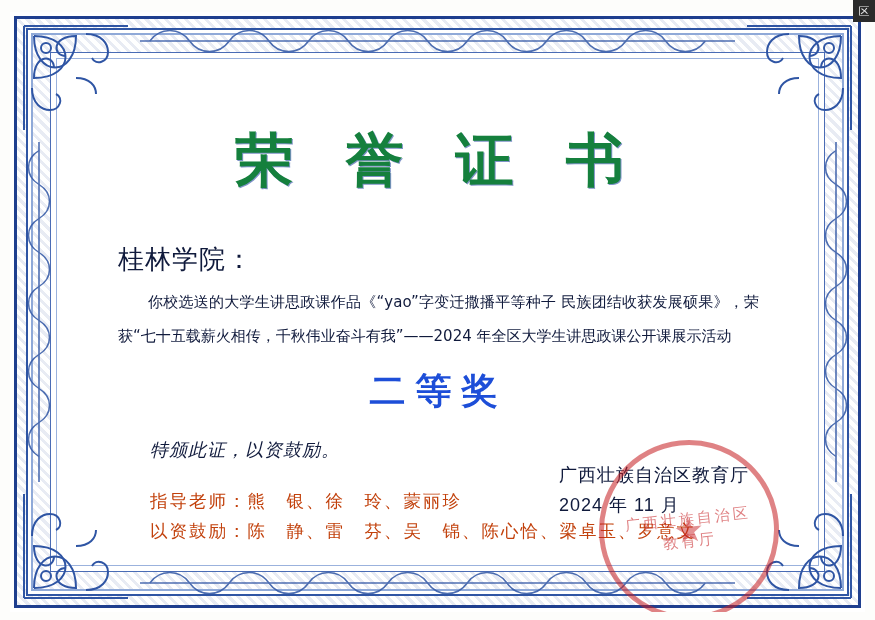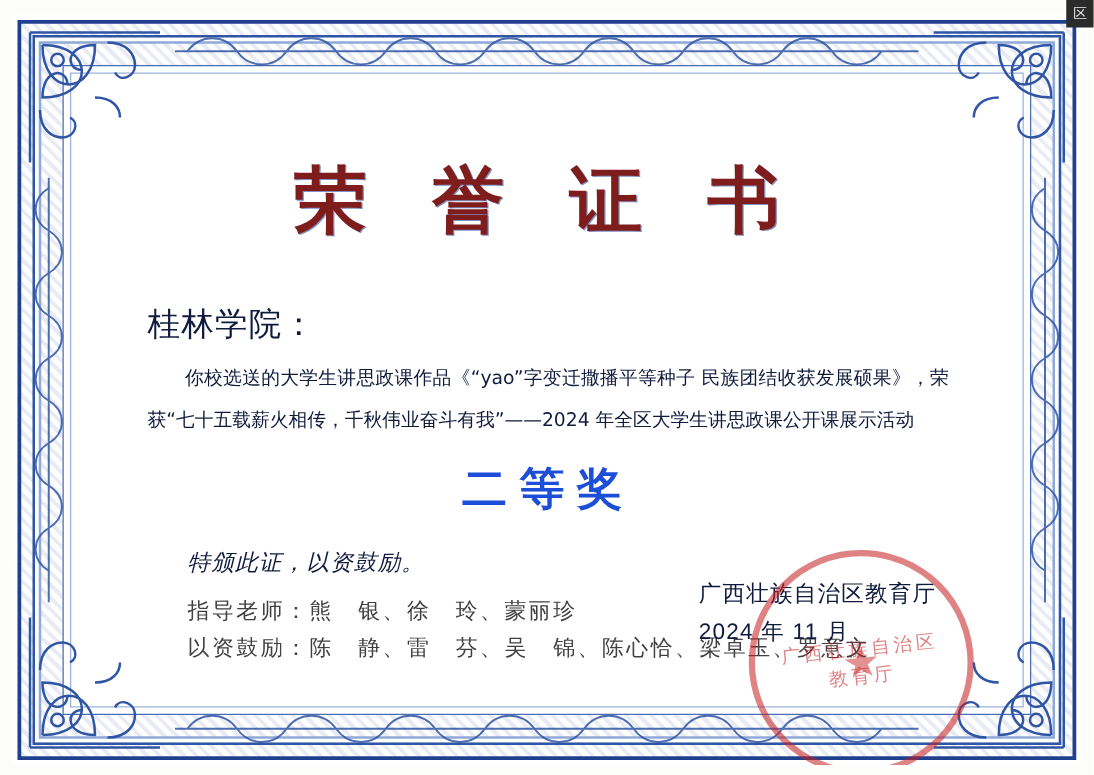--- a/index.html
+++ b/index.html
@@ -70,21 +70,21 @@
     color:#10142a;
   }
 
   .title{
     text-align:center;
     margin-top:48px;
     font-family:"DejaVu Serif","Liberation Serif",serif;
     font-weight:700;
     font-size:58px;
     letter-spacing:16px;
-    color:#7f1d1d;
+    color:#15803d;
     text-shadow:1px 1px 0 #7f93c8;
   }
 
   .body-block{
     margin-top:42px;
     padding:0 36px 0 38px;
     font-family:"DejaVu Sans","Liberation Sans",sans-serif;
     color:#101a3c;
   }
   .recipient{
@@ -108,24 +108,24 @@
     color:#1d4ed8;
   }
   .note{
     margin-top:22px;
     font-size:18px;
     letter-spacing:1px;
     padding-left:32px;
     font-style:italic;
   }
   .credits{
-    margin-top:12px;
+    margin-top:24px;
     padding-left:32px;
     font-family:"DejaVu Sans","Liberation Sans",sans-serif;
-    color:#404040;
+    color:#c2410c;
   }
   .credit-line{
     font-size:17.5px;
     line-height:30px;
     letter-spacing:2px;
   }
 
   .signature{
     position:absolute;right:46px;bottom:34px;text-align:left;
     font-size:18px;line-height:30px;letter-spacing:1px;color:#101a3c;

